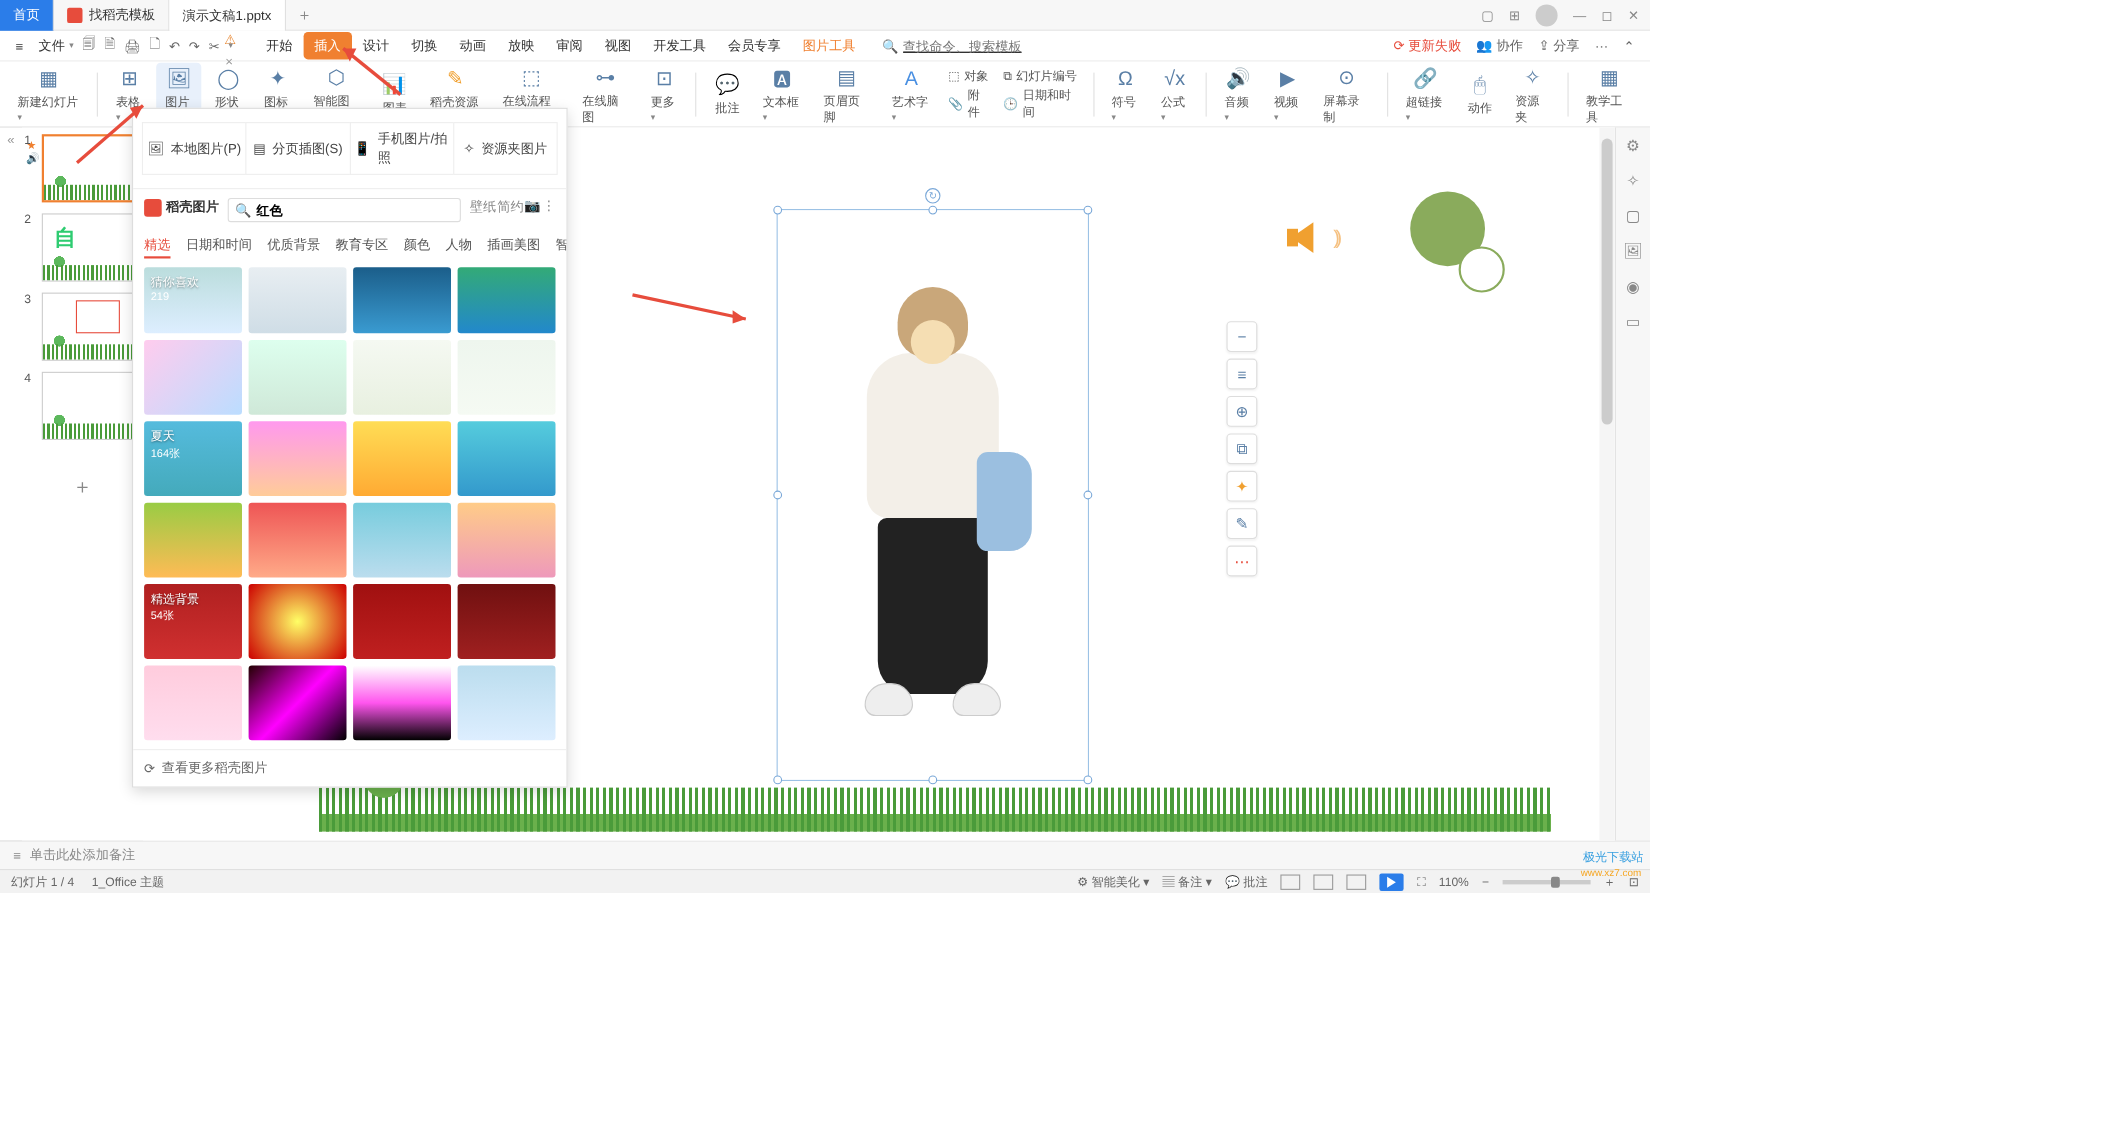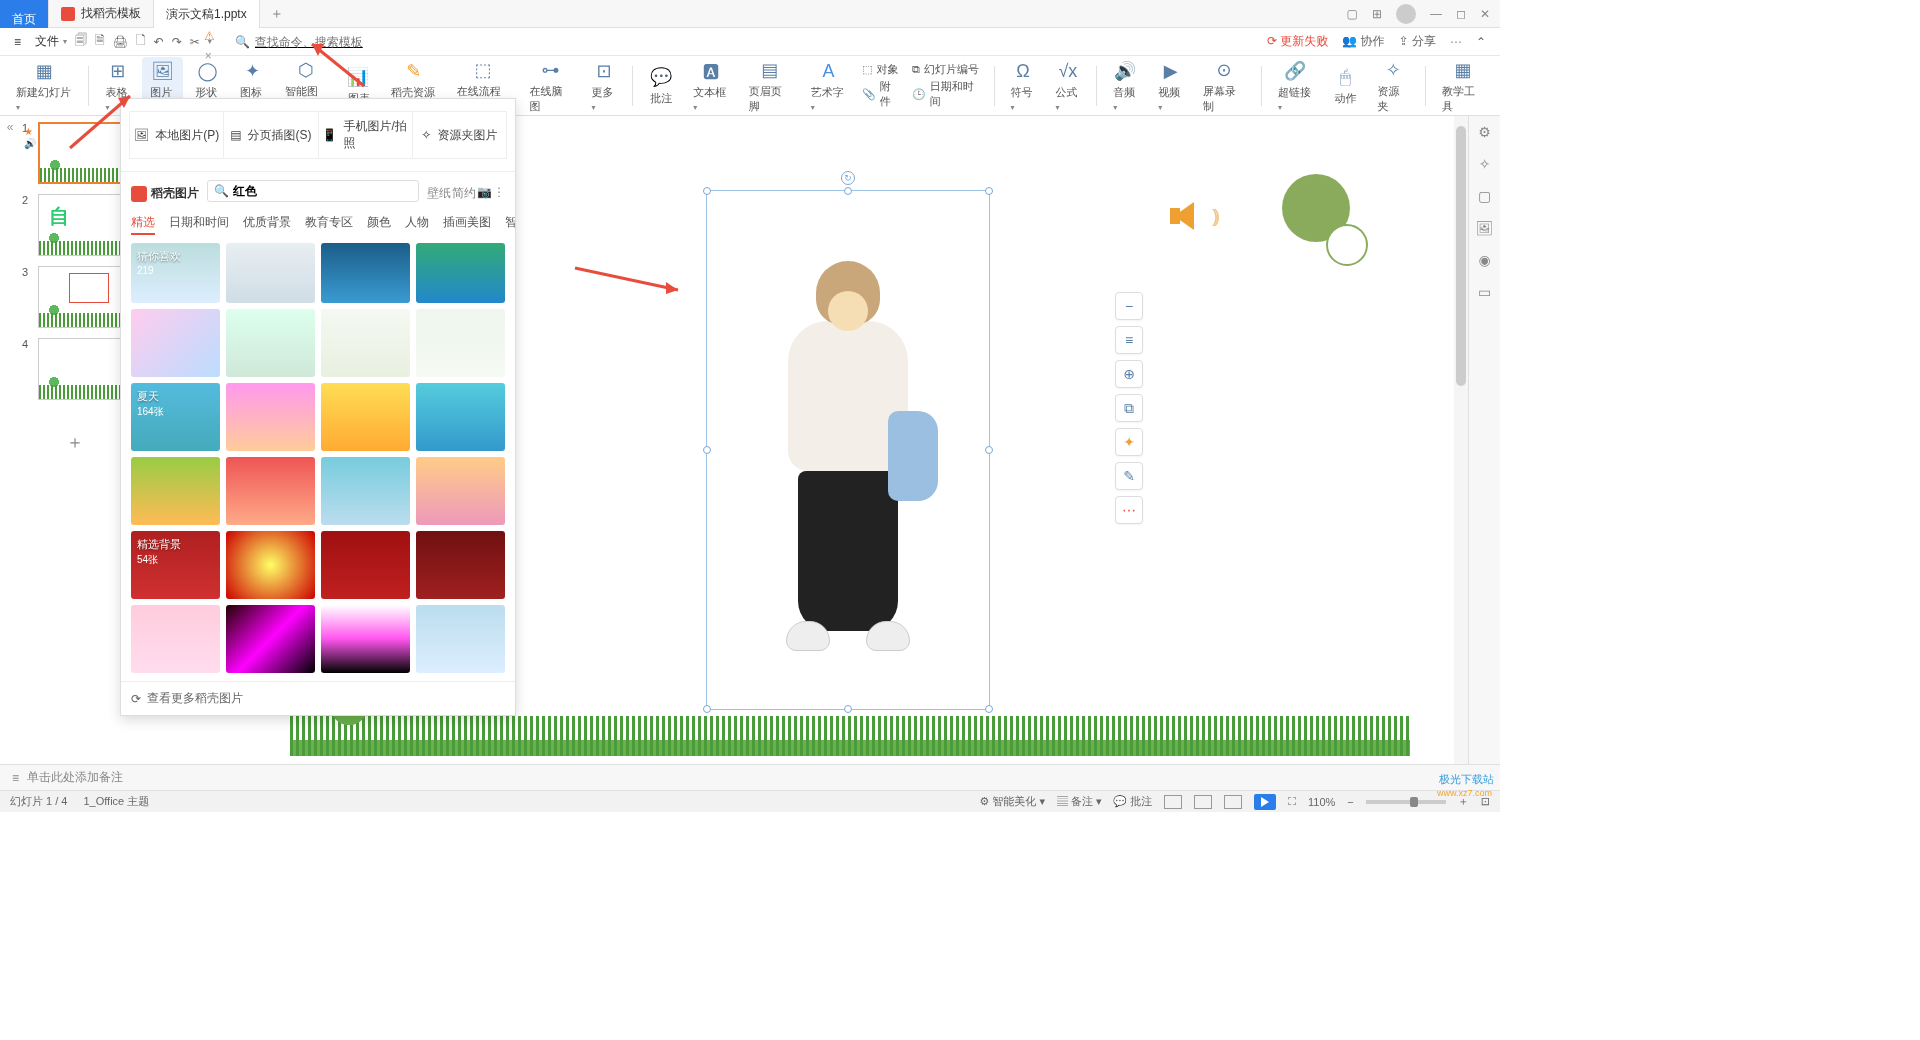--- a/index.html
+++ b/index.html
@@ -1,21 +1,21 @@
 <!DOCTYPE html>
 <html><head>
 <meta charset="utf-8">
 <style>
 * { margin: 0; padding: 0; box-sizing: border-box; }
 body { font-family: "Microsoft YaHei", Arial, sans-serif; font-size: 12px; color: #333; background: #fff; overflow: hidden; width: 1500px; height: 812px; position: relative; }
 
 
 .titlebar { height: 28px; background: #f7f7f7; display: flex; align-items: center; border-bottom: 1px solid #e0e0e0; }
 .tab { height: 28px; display: flex; align-items: center; padding: 0 12px; gap: 6px; font-size: 12px; cursor: pointer; border-right: 1px solid #e0e0e0; }
-.tab.home { background: #2b7de9; color: #fff; align-items: flex-end; }
+.tab.home { background: #2b7de9; color: #fff; }
 .tab .tab-icon { width: 14px; height: 14px; display: inline-block; }
 .tab .tab-icon.red { background: #e74c3c; border-radius: 2px; }
 .tab .tab-icon.orange { background: #f39c12; border-radius: 2px; }
 .tab.active { background: #fff; flex-direction: column; }
 .tab-close { color: #999; margin-left: 4px; }
 .tab-warn { color: #e67e22; margin-left: 6px; }
 .tab-add { padding: 0 10px; color: #888; font-size: 14px; }
 .titlebar-right { margin-left: auto; display: flex; gap: 14px; padding-right: 10px; color: #888; align-items: center; }
 .titlebar-right .avatar { width: 20px; height: 20px; border-radius: 50%; background: #ccc; }
 
@@ -87,21 +87,21 @@
 
 
 .float-tb { position: absolute; left: 985px; top: 176px; width: 28px; display: flex; flex-direction: column; gap: 6px; }
 .float-tb .fb { width: 28px; height: 28px; border: 1px solid #ddd; border-radius: 4px; background: #fff; display: flex; align-items: center; justify-content: center; color: #5a7fa6; font-size: 14px; cursor: pointer; box-shadow: 0 1px 2px rgba(0,0,0,.05); }
 
 
 .img-panel { position: absolute; left: 120px; top: 98px; width: 396px; background: #fff; border: 1px solid #ddd; box-shadow: 0 4px 12px rgba(0,0,0,0.15); z-index: 50; }
 .img-panel-top { display: flex; padding: 12px 8px; gap: 0; border-bottom: 1px solid #eee; }
 .img-panel-top .opt { flex: 1; display: flex; align-items: center; justify-content: center; gap: 6px; padding: 6px 4px; border: 1px solid #eee; cursor: pointer; font-size: 12px; color: #444; }
 .img-panel-top .opt:not(:last-child){ border-right:none;}
-.img-panel-search { display: flex; align-items: flex-end; padding: 8px 10px; gap: 8px; }
+.img-panel-search { display: flex; align-items: flex-start; padding: 8px 10px; gap: 8px; }
 .img-panel-search .brand { display: flex; align-items: center; gap: 4px; font-size: 12px; font-weight: bold; }
 .img-panel-search .brand .logo { width: 16px; height: 16px; background: #e74c3c; border-radius: 3px; }
 .img-panel-search .sbox { flex: 1; display: flex; align-items: center; border: 1px solid #ddd; border-radius: 3px; padding: 3px 6px; gap: 4px; }
 .img-panel-search .sbox input { border: none; outline: none; flex: 1; font-size: 12px; font-weight: bold; }
 .img-panel-search .chips { display: flex; gap: 1px; color: #888; font-size: 12px; }
 .img-panel-search .chips span { cursor: pointer; }
 .img-panel-cats { display: flex; gap: 14px; padding: 4px 10px 8px; font-size: 12px; color: #555; overflow:hidden;}
 .img-panel-cats .cat { cursor: pointer; white-space:nowrap;}
 .img-panel-cats .cat.active { color: #e74c3c; border-bottom: 2px solid #e74c3c; padding-bottom: 2px; }
 .img-grid { padding: 0 10px 8px; display: grid; grid-template-columns: repeat(4, 1fr); gap: 6px; }
@@ -174,20 +174,33 @@
     </span>
   <div class="menu-icon-group">
     <span>🗐</span>
     <span>🗎</span>
     <span>🖨</span>
     <span>🗋</span>
     <span>↶</span>
     <span>↷</span>
     <span>✂</span>
     <span style="font-size:8px;color:#888">▾</span>
+  </div>
+  <div class="menu-tabs">
+    <span class="menu-tab">开始</span>
+    <span class="menu-tab active">插入</span>
+    <span class="menu-tab">设计</span>
+    <span class="menu-tab">切换</span>
+    <span class="menu-tab">动画</span>
+    <span class="menu-tab">放映</span>
+    <span class="menu-tab">审阅</span>
+    <span class="menu-tab">视图</span>
+    <span class="menu-tab">开发工具</span>
+    <span class="menu-tab">会员专享</span>
+    <span class="menu-tab highlight">图片工具</span>
   </div>
   <div class="search-area">
     <span>🔍</span>
     <input placeholder="查找命令、搜索模板" style="">
   </div>
   <div class="menubar-right">
     <span class="fail">⟳ <span>更新失败</span></span>
     <span>👥 <span>协作</span></span>
     <span>⇪ <span>分享</span></span>
     <span class="dots">⋯</span>

